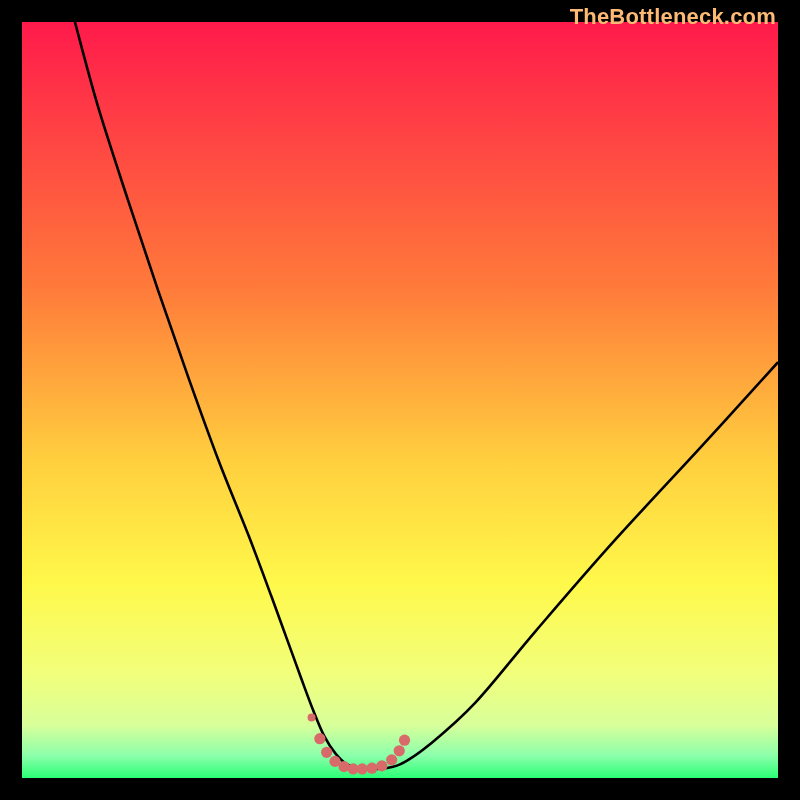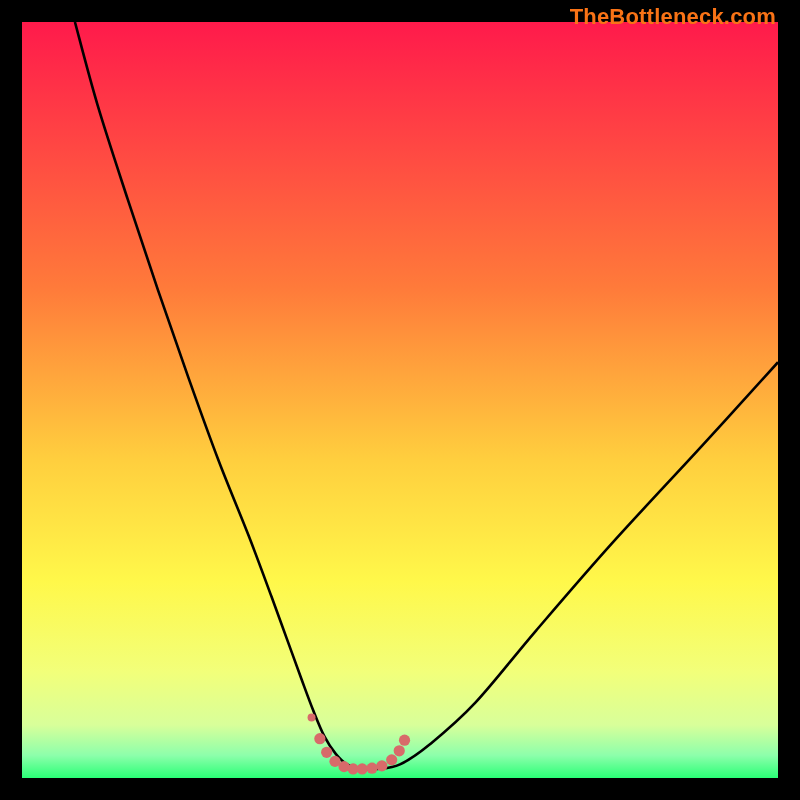--- a/index.html
+++ b/index.html
@@ -14,21 +14,21 @@
   .frame {
     position: relative;
     width: 800px;
     height: 800px;
     background: #000;
   }
   .watermark {
     position: absolute;
     top: 4px;
     right: 24px;
-    color: #f97316;
+    color: #fdba74;
     font-size: 22px;
     font-weight: 600;
     letter-spacing: 0.2px;
     z-index: 5;
   }
   .plot {
     position: absolute;
     left: 22px;
     top: 22px;
     width: 756px;

